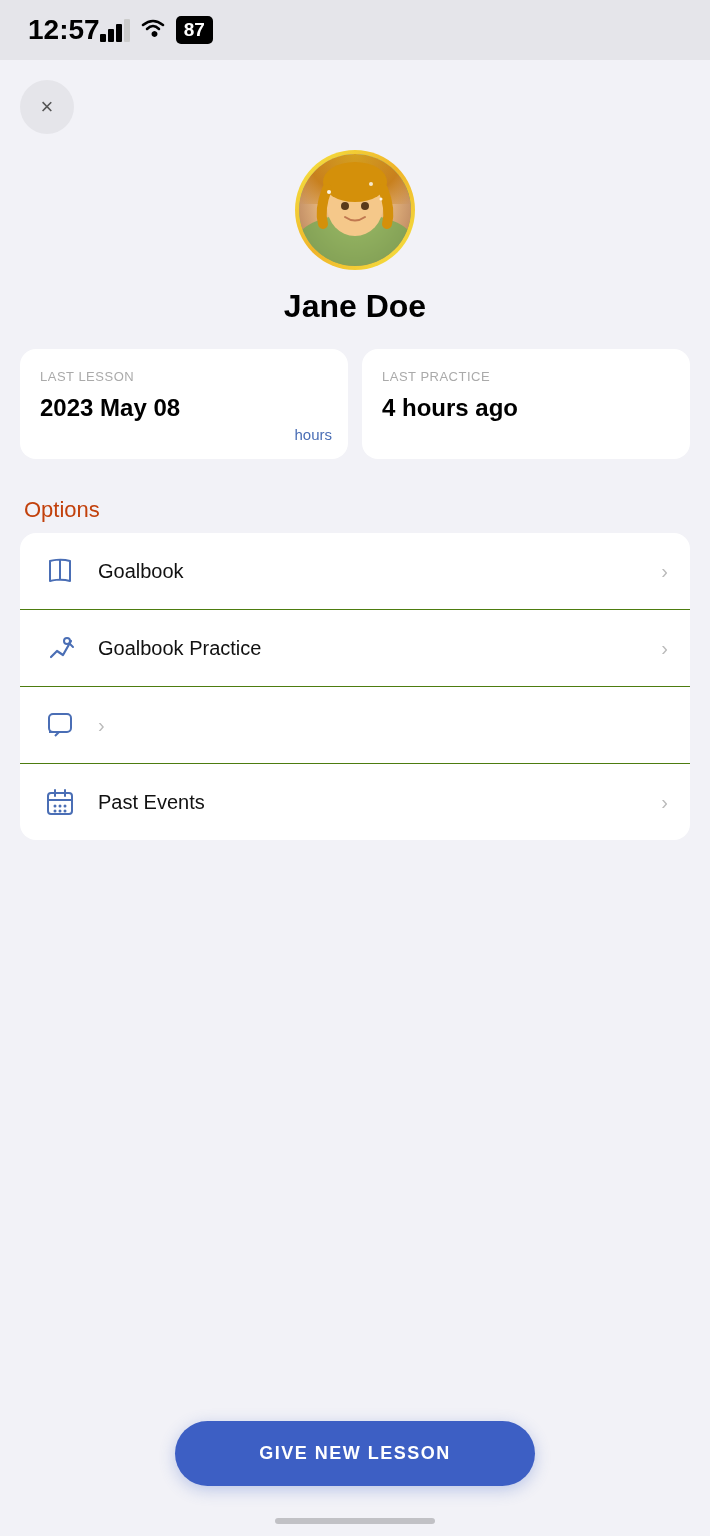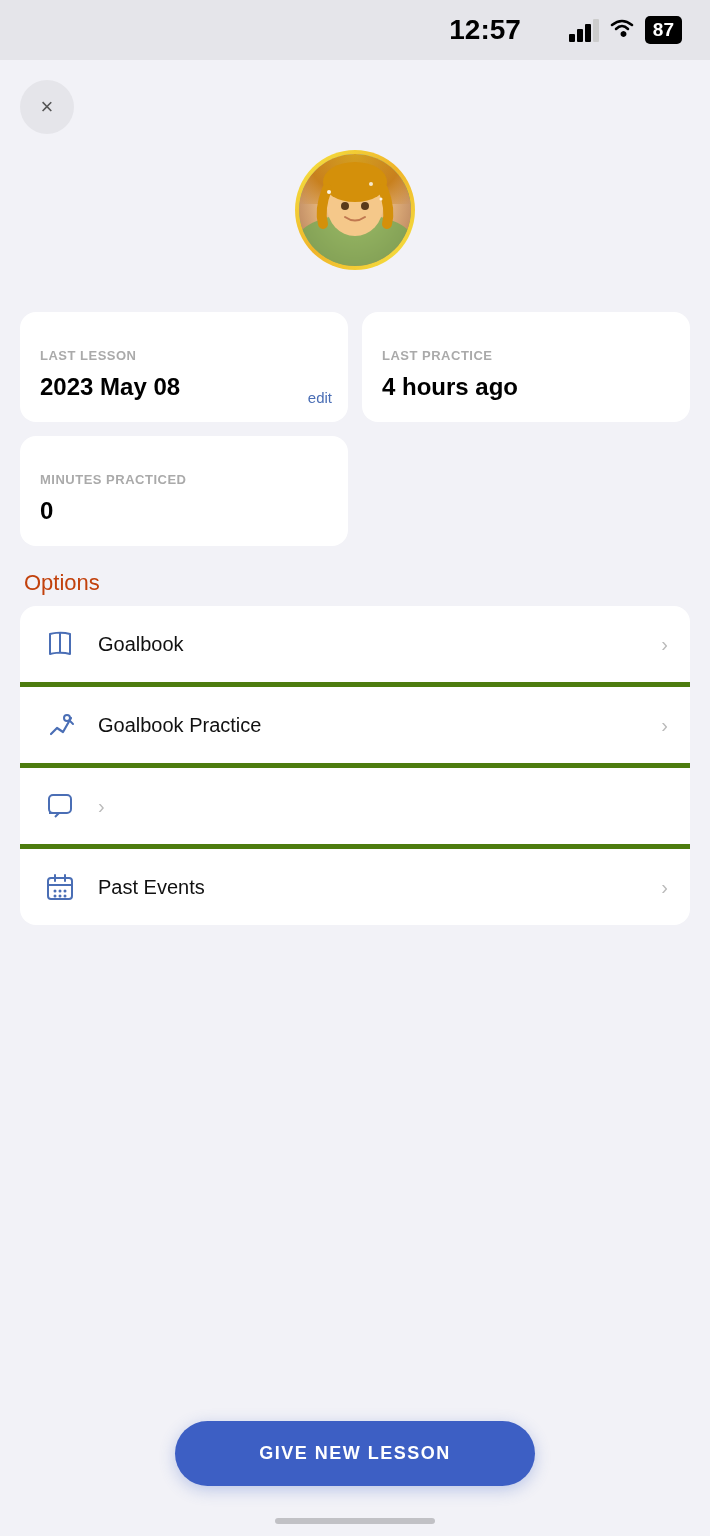--- a/index.html
+++ b/index.html
@@ -14,23 +14,22 @@
       overflow-x: hidden;
     }
 
     
     .status-bar {
       width: 100%;
       height: 60px;
       background: #e5e5ea;
       display: flex;
       align-items: center;
-      justify-content: flex-end;
+      justify-content: flex-start;
       padding: 0 28px;
-      gap: 48px;
     }
 
     .status-time {
       font-size: 28px;
       font-weight: 600;
       color: #000;
     }
 
     .status-icons {
       display: flex;
@@ -149,27 +148,26 @@
     .stat-card {
       background: #fff;
       border-radius: 16px;
       padding: 20px 20px 18px 20px;
       min-height: 110px;
       position: relative;
     }
 
     .stat-label {
       font-size: 13px;
-      font-weight: 700;
+      font-weight: 400;
       color: #aaa;
       letter-spacing: 0.5px;
       text-transform: uppercase;
       margin-bottom: 10px;
       display: block;
-      margin-top: 16px;
     }
 
     .stat-value {
       font-size: 24px;
       font-weight: 700;
       color: #000;
       display: block;
     }
 
     .edit-link {
@@ -193,21 +191,21 @@
     .options-card {
       background: #fff;
       border-radius: 16px;
       overflow: hidden;
     }
 
     .option-row {
       display: flex;
       align-items: center;
       padding: 20px 22px;
-      border-bottom: 5px solid #4d7c0f;
+      border-bottom: 1px solid #4d7c0f;
       cursor: pointer;
       text-decoration: none;
     }
 
     .option-row:last-child {
       border-bottom: none;
       justify-content: space-between;
     }
 
     .option-icon {
@@ -331,39 +329,36 @@
 
             <path d="M46 63 Q56 70 66 63" stroke="#c07850" stroke-width="2" fill="none" stroke-linecap="round"></path>
 
             <circle cx="30" cy="38" r="2" fill="white" opacity="0.9"></circle>
             <circle cx="82" cy="45" r="1.5" fill="white" opacity="0.9"></circle>
             <circle cx="72" cy="30" r="2" fill="white" opacity="0.8"></circle>
           </svg>
         </div>
       </div>
     </div>
+    <span class="user-name">Jane Doe</span>
   </div>
 
   <div class="stats-grid">
     <div class="stat-card">
       <span class="stat-label">LAST LESSON</span>
       <span class="stat-value">2023 May 08</span>
-      <a class="edit-link">edit</a>
+      <a class="edit-link">hours</a>
     </div>
     <div class="stat-card">
       <span class="stat-label">LAST PRACTICE</span>
       <span class="stat-value">4 hours ago</span>
     </div>
   </div>
 
   <div class="stats-grid">
-    <div class="stat-card">
-      <span class="stat-label">MINUTES PRACTICED</span>
-      <span class="stat-value">0</span>
-    </div>
   </div>
 
   <div style="margin-top: 24px;">
     <div class="options-label">Options</div>
     <div class="options-card">
 
       <div class="option-row">
         <div class="option-icon">
           <svg viewBox="0 0 30 30" fill="none" xmlns="http://www.w3.org/2000/svg">
             <path d="M5 5 C5 5 15 2 25 5 L25 25 C15 22 5 25 5 25 Z" stroke="#4a6eb5" stroke-width="2" fill="none" stroke-linejoin="round"></path>

